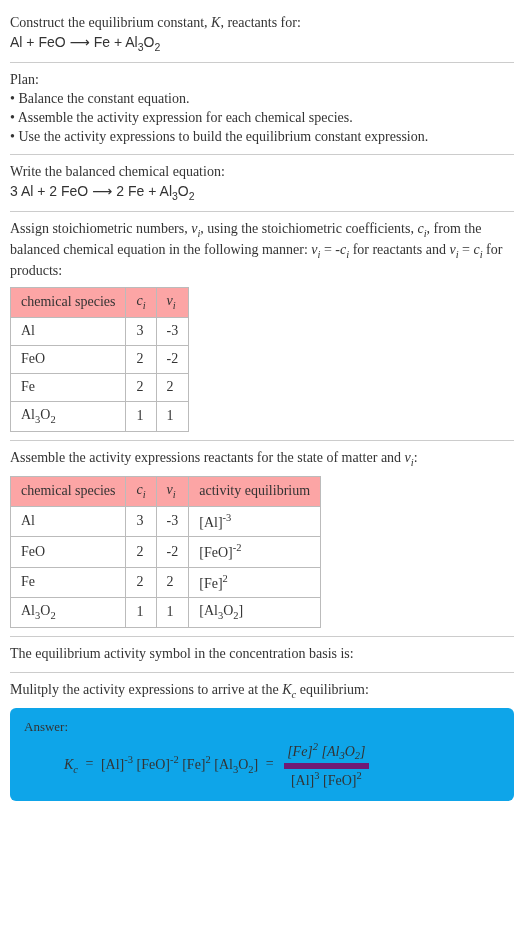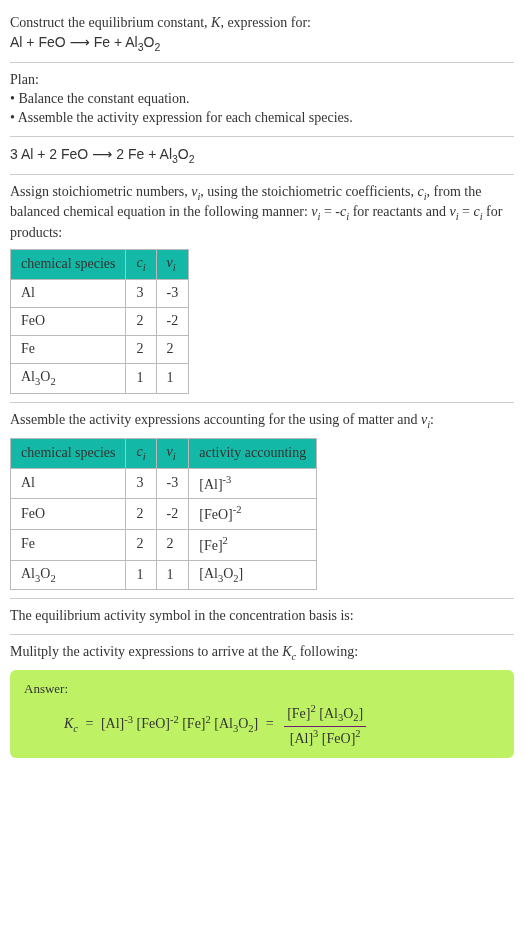--- a/index.html
+++ b/index.html
@@ -22,57 +22,59 @@
   border-collapse: collapse;
   margin-top: 6px;
 }
 table.data th, table.data td {
   border: 1px solid #bbb;
   padding: 4px 10px;
   text-align: left;
   font-weight: normal;
   background: #fff;
 }
-table.data th { background: #14b8a6; }
+table.data th { background: #fca5a5; }
 .ital { font-style: italic; }
 .answer-box {
-  background: #bef264;
+  background: #0ea5e9;
   border-radius: 6px;
   padding: 10px 14px;
   margin-top: 6px;
 }
 .answer-label { font-size: 13px; color: #333; margin-bottom: 4px; }
 .frac {
   display: inline-block;
   text-align: center;
   vertical-align: middle;
   padding: 0 3px;
 }
-.frac .num { display:block; border-bottom: 1px solid #701a75; padding: 0 3px; }
+.frac .num { display:block; border-bottom: 6px solid #701a75; padding: 0 3px; font-style: italic; }
 .frac .den { display:block; padding: 0 3px; }
 .eq { padding: 0 4px; }
 .kc-line { text-align: left; padding-left: 40px; }
 </style>
 </head>
 <body>
 
 <div class="section">
-  <span>Construct the equilibrium constant, </span><span class="ital">K</span><span>, expression for:</span><br>
+  <span>Construct the equilibrium constant, </span><span class="ital">K</span><span>, reactants for:</span><br>
   <span class="chem">
     <span>Al</span><span> + </span><span>FeO</span><span class="arrow">⟶</span><span>Fe</span><span> + </span><span><span>Al</span><sub>3</sub><span>O</span><sub>2</sub></span>
   </span>
 </div>
 
 <div class="section">
   <div>Plan:</div>
   <div>• Balance the constant equation.</div>
   <div>• Assemble the activity expression for each chemical species.</div>
+  <div>• Use the activity expressions to build the equilibrium constant expression.</div>
 </div>
 
 <div class="section">
+  <div>Write the balanced chemical equation:</div>
   <span class="chem">
     <span>3 </span><span>Al</span><span> + </span><span>2 </span><span>FeO</span><span class="arrow">⟶</span><span>2 </span><span>Fe</span><span> + </span><span><span>Al</span><sub>3</sub><span>O</span><sub>2</sub></span>
   </span>
 </div>
 
 <div class="section">
   <div>
     <span>Assign stoichiometric numbers, </span><span class="ital"><span>ν</span><sub>i</sub></span><span>, using the stoichiometric coefficients, </span><span class="ital"><span>c</span><sub>i</sub></span><span>, from the balanced chemical equation in the following manner: </span><span class="ital"><span>ν</span><sub>i</sub></span><span> = -</span><span class="ital"><span>c</span><sub>i</sub></span><span> for reactants and </span><span class="ital"><span>ν</span><sub>i</sub></span><span> = </span><span class="ital"><span>c</span><sub>i</sub></span><span> for products:</span>
   </div>
   <table class="data">
@@ -101,29 +103,29 @@
       <td><span>Al</span><sub>3</sub><span>O</span><sub>2</sub></td>
       <td>1</td>
       <td>1</td>
     </tr>
   </tbody>
     </table>
 </div>
 
 <div class="section">
   <div>
-    <span>Assemble the activity expressions accounting for the using of matter and </span><span class="ital"><span>ν</span><sub>i</sub></span><span>:</span>
+    <span>Assemble the activity expressions reactants for the state of matter and </span><span class="ital"><span>ν</span><sub>i</sub></span><span>:</span>
   </div>
   <table class="data">
     <tbody>
         <tr>
       <th>chemical species</th>
       <th><span class="ital"><span>c</span><sub>i</sub></span></th>
       <th><span class="ital"><span>ν</span><sub>i</sub></span></th>
-      <th>activity accounting</th>
+      <th>activity equilibrium</th>
     </tr>
     <tr>
       <td>Al</td>
       <td>3</td>
       <td>-3</td>
       <td><span>[Al]</span><sup>-3</sup></td>
     </tr>
     <tr>
       <td>FeO</td>
       <td>2</td>
@@ -145,21 +147,21 @@
   </tbody>
     </table>
 </div>
 
 <div class="section">
   <div>The equilibrium activity symbol in the concentration basis is:</div>
 </div>
 
 <div class="section" style="border-bottom:none;">
   <div>
-    <span>Mulitply the activity expressions to arrive at the </span><span class="ital">K</span><sub class="ital">c</sub><span> following:</span>
+    <span>Mulitply the activity expressions to arrive at the </span><span class="ital">K</span><sub class="ital">c</sub><span> equilibrium:</span>
   </div>
   <div class="answer-box">
     <div class="answer-label">Answer:</div>
     <div class="kc-line">
       <span class="ital">K</span><sub class="ital">c</sub><span class="eq"> = </span><span>[Al]</span><sup>-3</sup><span> </span><span>[FeO]</span><sup>-2</sup><span> </span><span>[Fe]</span><sup>2</sup><span> </span><span>[Al</span><sub>3</sub><span>O</span><sub>2</sub><span>]</span><span class="eq"> = </span><span class="frac"><span class="num"><span>[Fe]</span><sup>2</sup><span> </span><span>[Al</span><sub>3</sub><span>O</span><sub>2</sub><span>]</span></span><span class="den"><span>[Al]</span><sup>3</sup><span> </span><span>[FeO]</span><sup>2</sup></span></span>
     </div>
   </div>
 </div>
 
 </body></html>

